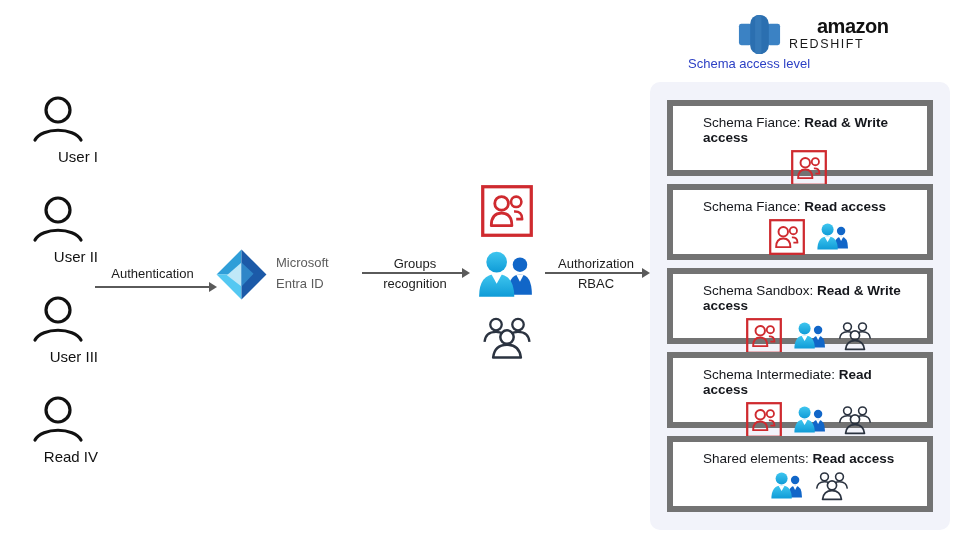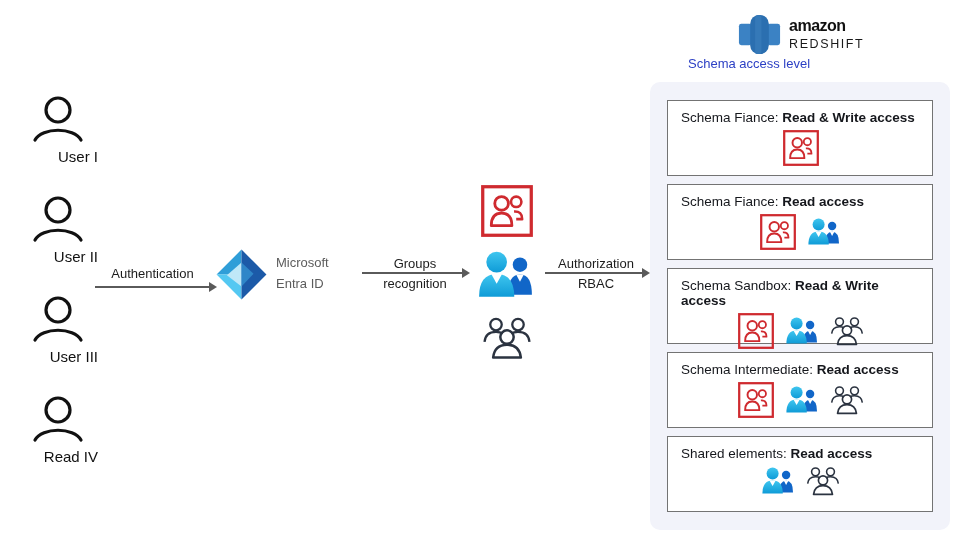--- a/index.html
+++ b/index.html
@@ -17,28 +17,28 @@
     border-left:8px solid #5a5a5a; border-top:5px solid transparent; border-bottom:5px solid transparent; }
   .flow-label { position:absolute; font-size:13px; color:#1c1c1c; text-align:center; }
 
   
   .entra-text { position:absolute; left:276px; top:252px; font-size:13px; line-height:21px; color:#5c5c5c; }
 
   
   .panel { position:absolute; left:650px; top:82px; width:300px; height:448px;
     background:#f2f3fa; border-radius:10px; padding:18px 17px 0 17px; }
   .access-box { position:relative; width:266px; height:76px; background:#ffffff;
-    border:1px solid #737373; margin-bottom:8px; padding:9px 12px 0 13px; }
+    border:6px solid #737373; margin-bottom:8px; padding:9px 12px 0 30px; }
   .access-text { font-size:13.5px; color:#15171c; white-space:pre-wrap; }
   .access-text b { font-weight:700; }
   .icon-row { display:flex; justify-content:center; align-items:center; gap:11px; margin-top:5px; }
 
   
   .rs-brand { position:absolute; left:789px; top:16px; color:#111; }
-  .rs-brand .amazon { font-size:16px; font-weight:700; letter-spacing:-0.5px; line-height:20px; }
+  .rs-brand .amazon { font-size:20px; font-weight:700; letter-spacing:-0.5px; line-height:20px;margin-left:28px; }
   .rs-brand .product { font-size:12.5px; font-weight:500; letter-spacing:1.6px; line-height:16px; color:#1a1a1a; }
   .rs-subtitle { position:absolute; left:688px; top:56px; width:210px; text-align:left;
     font-size:13px; color:#2b3fc4; }
 </style>
 </head>
 <body>
 
 <svg width="0" height="0" style="position:absolute" aria-hidden="true">
   <defs>
     <linearGradient id="cyangrad" x1="0" y1="0" x2="0" y2="1">

